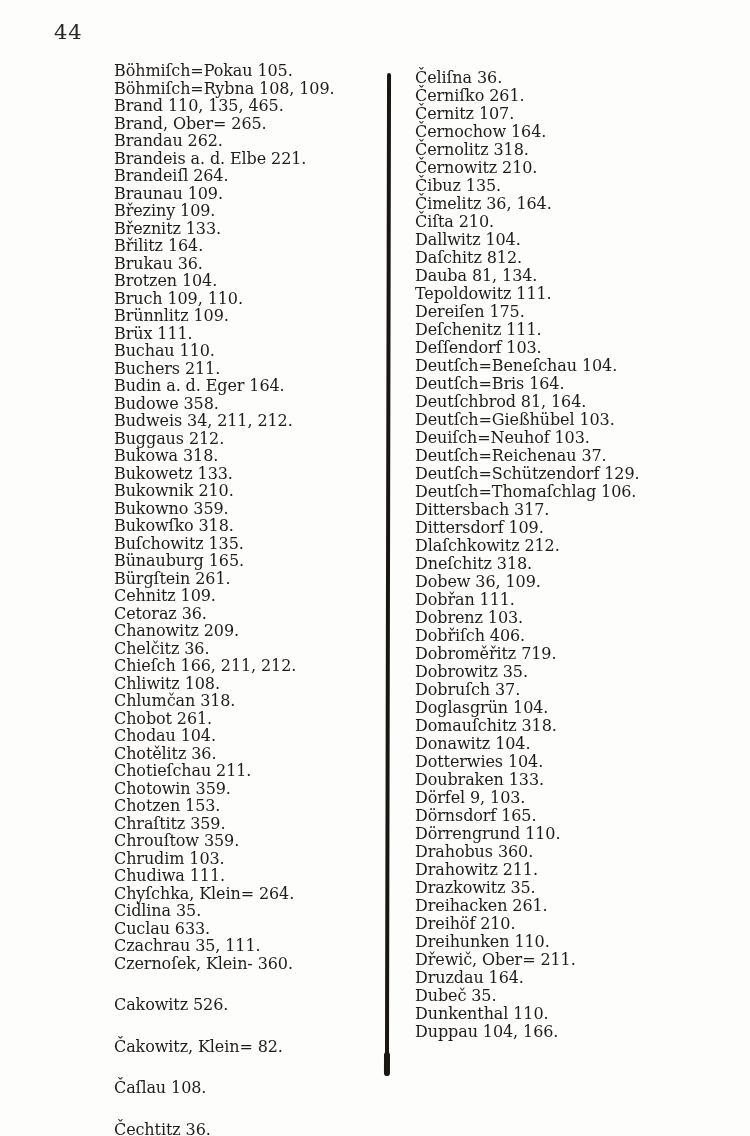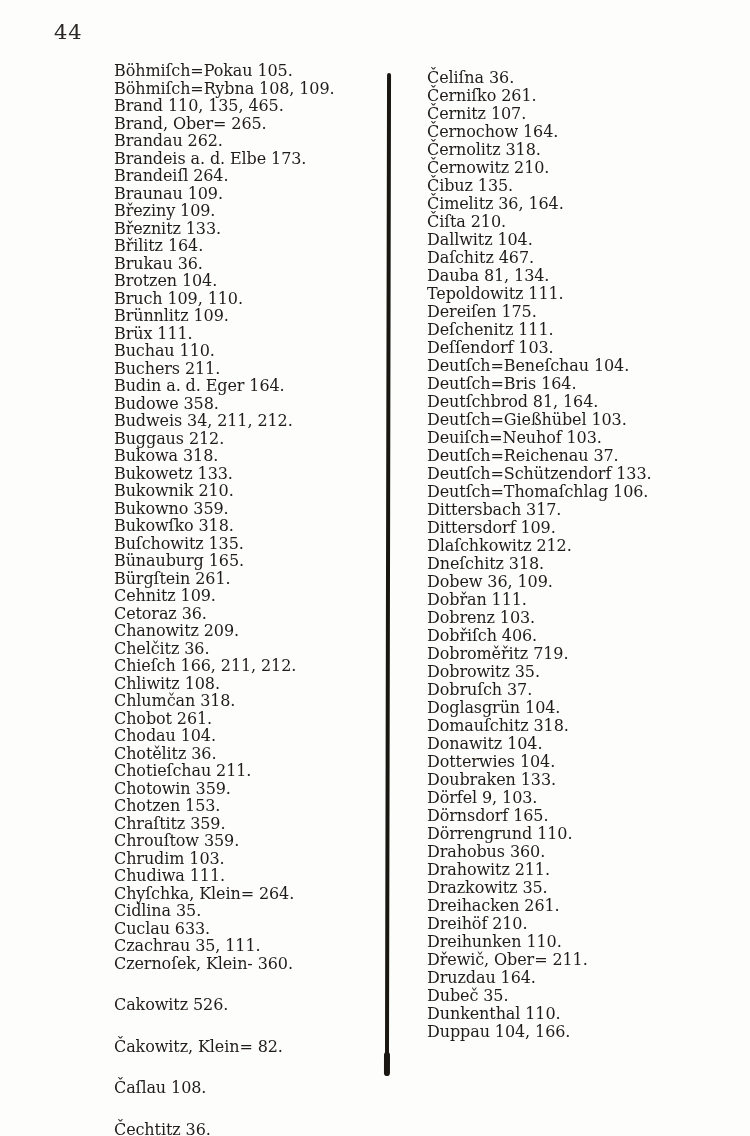--- a/index.html
+++ b/index.html
@@ -29,21 +29,21 @@
     color: #2a2622;
   }
   .col {
     position: absolute;
     font-weight: normal;
     font-size: 16px;
     letter-spacing: -0.1px;
     white-space: nowrap;
   }
   .col-left  { left: 114px; top: 62px; }
-  .col-right { left: 427px; top: 69px; }
+  .col-right { left: 415px; top: 69px; }
   .col-left  .entry { line-height: 17.5px; }
   .col-right .entry { line-height: 18px; }
   
   .col-left .entry:nth-child(n+53) { margin-top: 24px; }
   .divider {
     position: absolute;
     left: 386px;
     top: 73px;
     width: 4px;
     height: 1003px;
@@ -69,21 +69,21 @@
 <div class="page">
 
   <div class="page-number">44</div>
 
   <div class="col col-left">
       <div class="entry">Böhmiſch=Pokau 105.</div>
       <div class="entry">Böhmiſch=Rybna 108, 109.</div>
       <div class="entry">Brand 110, 135, 465.</div>
       <div class="entry">Brand, Ober= 265.</div>
       <div class="entry">Brandau 262.</div>
-      <div class="entry">Brandeis a. d. Elbe 173.</div>
+      <div class="entry">Brandeis a. d. Elbe 221.</div>
       <div class="entry">Brandeiſl 264.</div>
       <div class="entry">Braunau 109.</div>
       <div class="entry">Březiny 109.</div>
       <div class="entry">Březnitz 133.</div>
       <div class="entry">Břilitz 164.</div>
       <div class="entry">Brukau 36.</div>
       <div class="entry">Brotzen 104.</div>
       <div class="entry">Bruch 109, 110.</div>
       <div class="entry">Brünnlitz 109.</div>
       <div class="entry">Brüx 111.</div>
@@ -135,33 +135,33 @@
       <div class="entry">Čeliſna 36.</div>
       <div class="entry">Černiſko 261.</div>
       <div class="entry">Černitz 107.</div>
       <div class="entry">Černochow 164.</div>
       <div class="entry">Černolitz 318.</div>
       <div class="entry">Černowitz 210.</div>
       <div class="entry">Čibuz 135.</div>
       <div class="entry">Čimelitz 36, 164.</div>
       <div class="entry">Čiſta 210.</div>
       <div class="entry">Dallwitz 104.</div>
-      <div class="entry">Daſchitz 467.</div>
+      <div class="entry">Daſchitz 812.</div>
       <div class="entry">Dauba 81, 134.</div>
       <div class="entry">Tepoldowitz 111.</div>
       <div class="entry">Dereiſen 175.</div>
       <div class="entry">Deſchenitz 111.</div>
       <div class="entry">Deſſendorf 103.</div>
       <div class="entry">Deutſch=Beneſchau 104.</div>
       <div class="entry">Deutſch=Bris 164.</div>
       <div class="entry">Deutſchbrod 81, 164.</div>
       <div class="entry">Deutſch=Gießhübel 103.</div>
       <div class="entry">Deuiſch=Neuhof 103.</div>
       <div class="entry">Deutſch=Reichenau 37.</div>
-      <div class="entry">Deutſch=Schützendorf 133.</div>
+      <div class="entry">Deutſch=Schützendorf 129.</div>
       <div class="entry">Deutſch=Thomaſchlag 106.</div>
       <div class="entry">Dittersbach 317.</div>
       <div class="entry">Dittersdorf 109.</div>
       <div class="entry">Dlaſchkowitz 212.</div>
       <div class="entry">Dneſchitz 318.</div>
       <div class="entry">Dobew 36, 109.</div>
       <div class="entry">Dobřan 111.</div>
       <div class="entry">Dobrenz 103.</div>
       <div class="entry">Dobřiſch 406.</div>
       <div class="entry">Dobroměřitz 719.</div>

